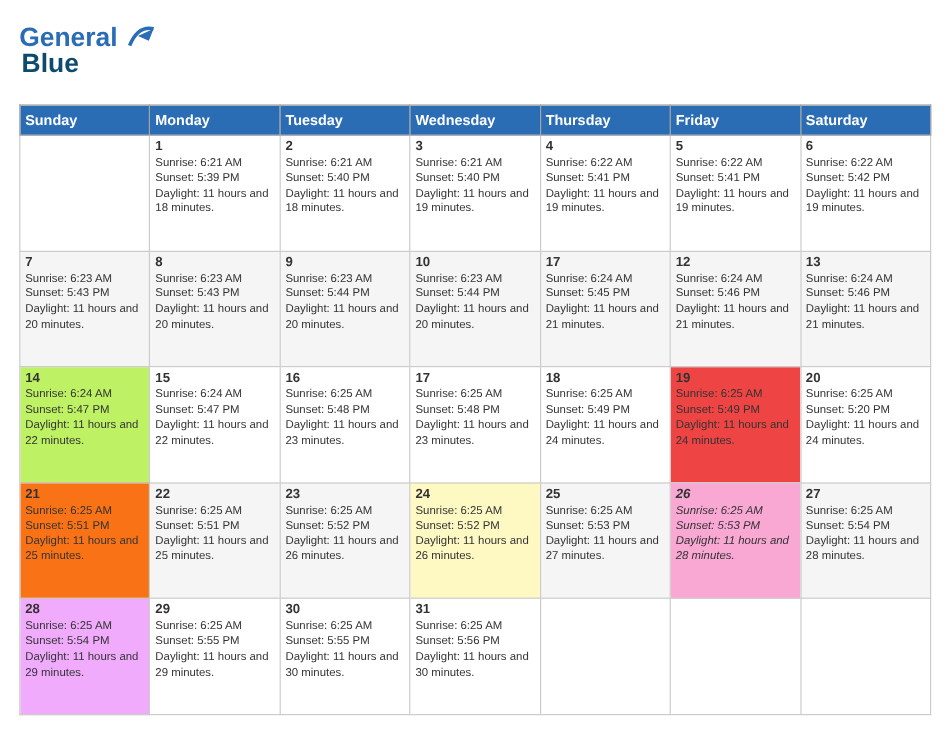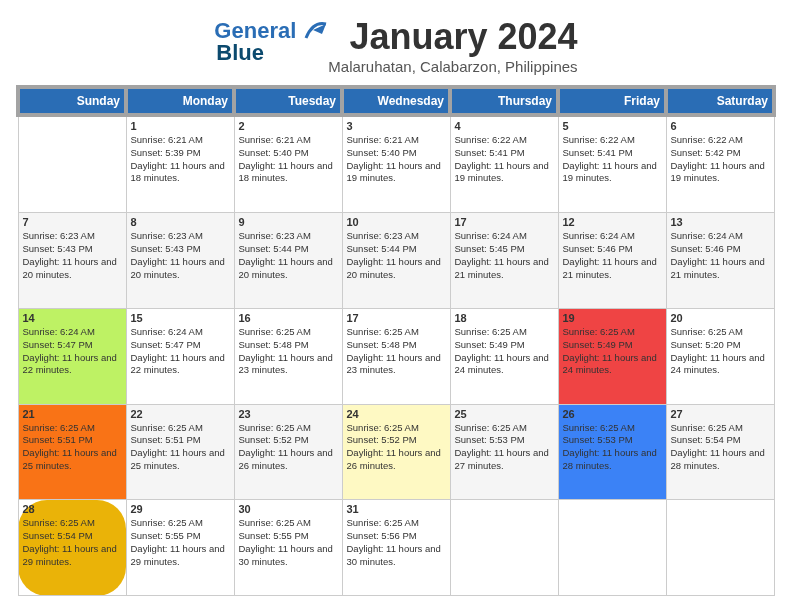--- a/index.html
+++ b/index.html
@@ -12,23 +12,23 @@
     }
     .page {
       width: 792px;
       height: 612px;
       padding: 16px;
       display: flex;
       flex-direction: column;
     }
     .header {
       display: flex;
-      justify-content: center;
+      justify-content: space-between;
       align-items: flex-start;
-      margin-bottom: 10px;
+      margin-bottom: 21px;
     }
     .logo {
       display: flex;
       align-items: center;
     }
     .title-area {
       text-align: right;
     }
     .month-title {
       font-size: 36px;
@@ -45,22 +45,22 @@
       border-collapse: collapse;
       width: 100%;
       table-layout: fixed;
     }
     .calendar th {
       background: #2a6db5;
       color: #fff;
       font-size: 12px;
       font-weight: bold;
       padding: 5px 4px;
-      text-align: right;
-      border: 4px solid #a3a3a3;
+      text-align: left;
+      border: 1px solid #a3a3a3;
     }
     .calendar td {
       border: 1px solid #ccc;
       vertical-align: top;
       padding: 3px 4px;
       font-size: 9.5px;
       color: #333;
       width: calc(100% / 7);
     }
     .day-number {
@@ -97,24 +97,20 @@
             <span style="color:#2a6db5;">General</span>
           </span>
           <svg width="30" height="30" viewBox="0 0 30 30" style="margin-left:2px;">
             <path d="M8 22 Q15 5 28 8" stroke="#2a6db5" stroke-width="3" fill="none"></path>
             <path d="M15 14 L28 8 L24 18" fill="#2a6db5"></path>
           </svg>
         </div>
         <span style="font-size:22px;font-weight:bold;color:#0c4a6e;margin-top:-6px;margin-left:2px;">Blue</span>
       </div>
     </div>
-    <div class="title-area">
-      <div class="month-title">January 2024</div>
-      <div class="location">Malaruhatan, Calabarzon, Philippines</div>
-    </div>
   </div>
 
   <table class="calendar">
     <thead>
       <tr>
         <th>Sunday</th>
         <th>Monday</th>
         <th>Tuesday</th>
         <th>Wednesday</th>
         <th>Thursday</th>
@@ -324,39 +320,39 @@
           </div>
         </td>
           <td style="background: rgb(245, 245, 245); margin-left: 30px;">
           <span class="day-number">25</span>
           <div class="cell-content">
             <div>Sunrise: 6:25 AM</div>
             <div>Sunset: 5:53 PM</div>
             <div>Daylight: 11 hours and 27 minutes.</div>
           </div>
         </td>
-          <td style="background: #3b82f6;">
+          <td style="background: #f9a8d4; font-style: italic;">
           <span class="day-number">26</span>
           <div class="cell-content">
             <div>Sunrise: 6:25 AM</div>
             <div>Sunset: 5:53 PM</div>
             <div>Daylight: 11 hours and 28 minutes.</div>
           </div>
         </td>
           <td style="background: rgb(245, 245, 245);">
           <span class="day-number">27</span>
           <div class="cell-content">
             <div>Sunrise: 6:25 AM</div>
             <div>Sunset: 5:54 PM</div>
             <div>Daylight: 11 hours and 28 minutes.</div>
           </div>
         </td>
         </tr>
         <tr>
-          <td style="background: #eab308; border-radius: 29px;">
+          <td style="background: #f0abfc;">
           <span class="day-number">28</span>
           <div class="cell-content">
             <div>Sunrise: 6:25 AM</div>
             <div>Sunset: 5:54 PM</div>
             <div>Daylight: 11 hours and 29 minutes.</div>
           </div>
         </td>
           <td style="background: rgb(255, 255, 255);">
           <span class="day-number">29</span>
           <div class="cell-content">

